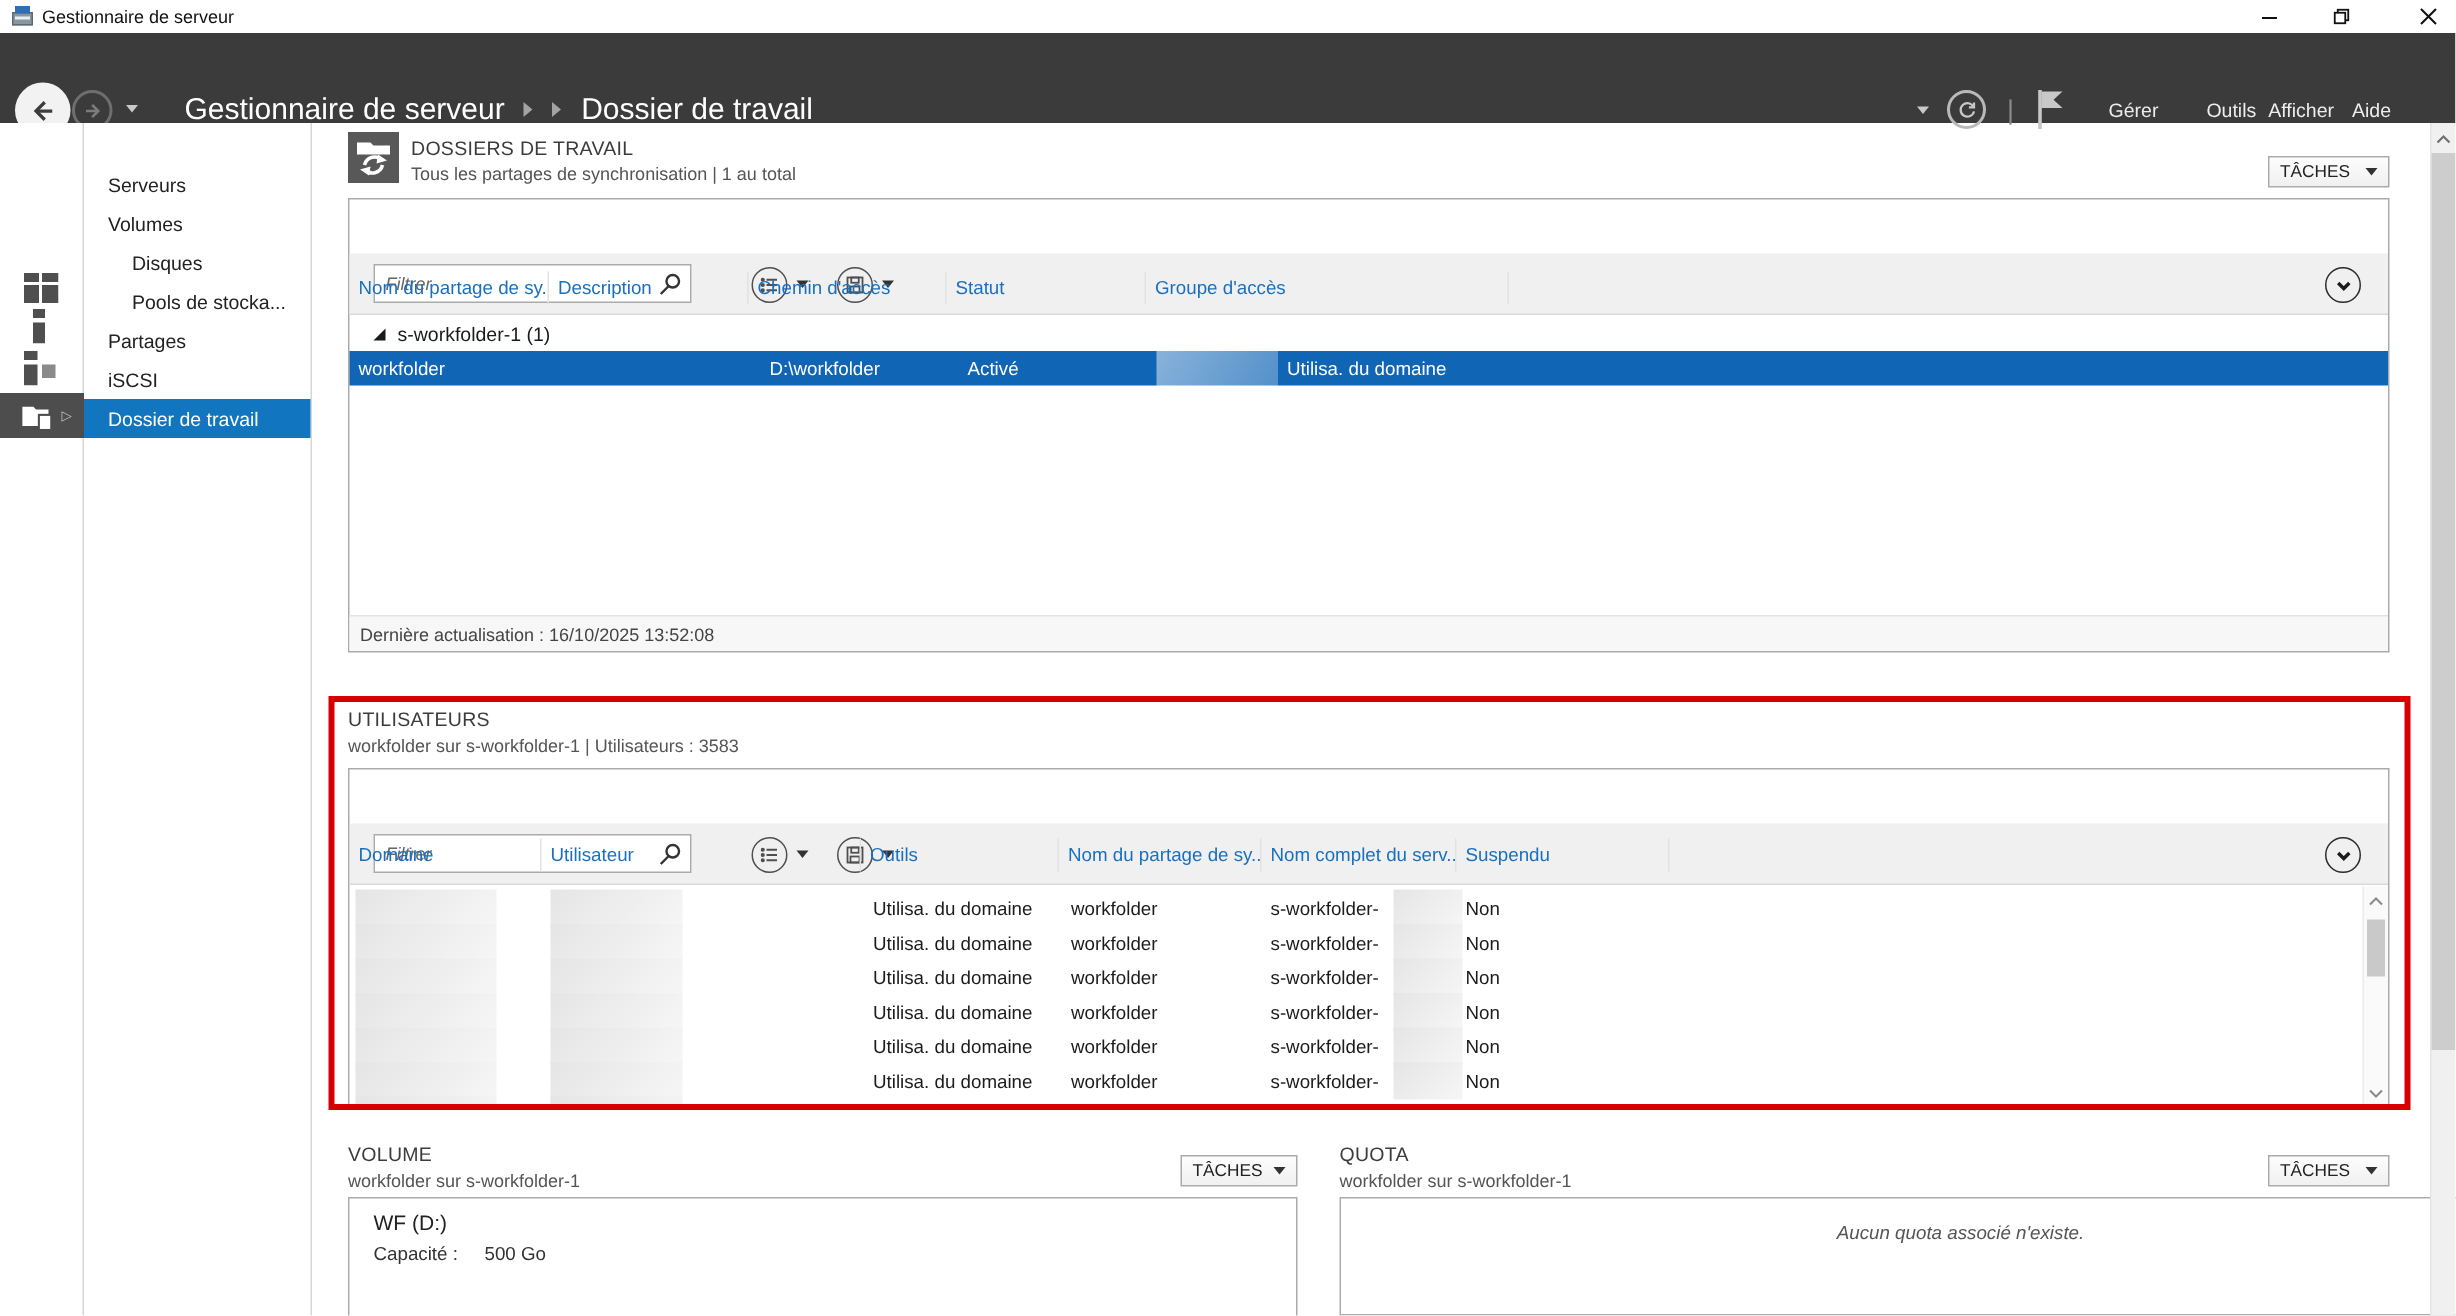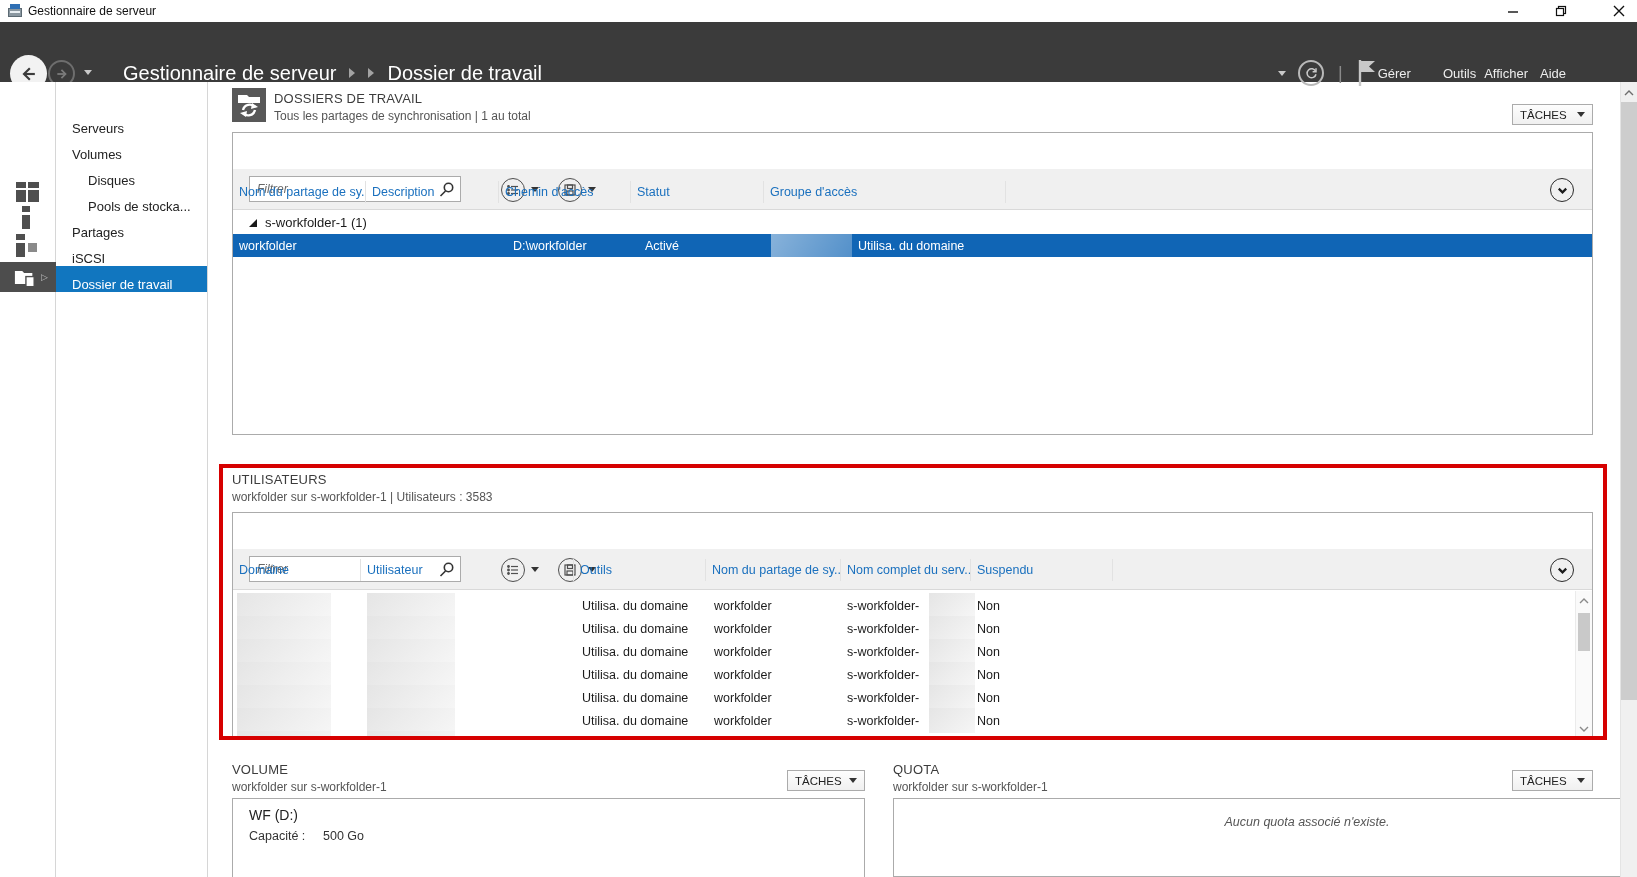--- a/index.html
+++ b/index.html
@@ -29,21 +29,21 @@
   .crumb-sep{width:0;height:0;border-top:5px solid transparent;border-bottom:5px solid transparent;border-left:6px solid #a3a3a3;}
   .navright{top:40px;height:22px;display:flex;align-items:center;color:#ededed;font-size:13px;}
   .refresh{width:26px;height:26px;border:2px solid #b9b9b9;box-sizing:border-box;}
   .navsep{color:#8a8a8a;font-size:18px;}
   .menuitem{cursor:default;}
 
   
   .iconstrip{left:0;top:82px;width:56px;height:795px;background:#fff;border-right:1px solid #d6d6d6;box-sizing:border-box;}
   .strip-sel{left:0;top:180px;width:56px;height:30px;background:#4d4d4d;display:flex;align-items:center;}
   .sidebar{left:56px;top:82px;width:152px;height:795px;background:#fff;border-right:1px solid #d6d6d6;box-sizing:border-box;}
-  .navitem{height:26px;display:flex;align-items:flex-end;font-size:13px;color:#222;padding-left:16px;cursor:default;}
+  .navitem{height:26px;display:flex;align-items:center;font-size:13px;color:#222;padding-left:16px;cursor:default;}
   .navitem.indent{padding-left:32px;}
   .navitem.selected{background:#1176bf;color:#fff;}
 
   
   .sec-title{font-size:13px;font-weight:normal;color:#3c3c3c;letter-spacing:.2px;}
   .sec-sub{font-size:12px;color:#555;}
   .tasksbtn{height:21px;background:linear-gradient(#fdfdfd,#f0f0f0);border:1px solid #ababab;box-sizing:border-box;
             display:flex;align-items:center;justify-content:space-between;padding:0 7px;font-size:11.5px;color:#222;cursor:default;}
 
   
@@ -150,21 +150,21 @@
             <path d="M16 3 L16 7.5 L11.5 7.5" fill="none"></path>
         </svg>
       </span>
       <span class="navsep" style="margin-left:14px">|</span>
       <span style="margin-left:13px">
         <svg width="22" height="30" viewBox="0 0 22 30">
           <line x1="4" y1="2" x2="4" y2="28" stroke="#c8c8c8" stroke-width="2.4"></line>
           <path d="M5 3 L19 3 L13 8.5 L19 14 L5 14 Z" fill="#c8c8c8"></path>
         </svg>
       </span>
-      <span class="menuitem" style="">Gérer</span>
+      <span class="menuitem" style="margin-left:28px">Gérer</span>
       <span class="menuitem" style="margin-left:32px">Outils</span>
       <span class="menuitem" style="margin-left:8px">Afficher</span>
       <span class="menuitem" style="margin-left:12px">Aide</span>
     </div>
   </div>
 
   <div class="abs iconstrip">
     <div class="abs" style="left:16px;top:100px">
       <svg width="23" height="20" viewBox="0 0 23 20" fill="#4f4f4f">
         <rect x="0" y="0" width="10" height="6"></rect>
@@ -288,20 +288,23 @@
     </div>
 
     <div class="selrow" style="left:0;top:101px;right:0;height:23px">
       <span class="cell" style="width:274px">workfolder</span>
       <span class="cell" style="width:132px">D:\workfolder</span>
       <span class="cell" style="width:133px">Activé</span>
       <span class="redact-blue" style="left:538px;top:0;width:81px;height:25px"></span>
       <span class="cell" style="position:absolute;left:619px">Utilisa. du domaine</span>
     </div>
 
+    <div class="tablefooter">
+      <span>Dernière actualisation : 16/10/2025 13:52:08</span>
+    </div>
   </div>
 
   <div class="abs sec-title" style="left:232px;top:472px">UTILISATEURS</div>
   <div class="abs sec-sub" style="left:232px;top:490px">workfolder sur s-workfolder-1 | Utilisateurs : 3583</div>
 
   <div class="abs panel" style="left:232px;top:512px;width:1361px;height:228px;overflow:hidden">
     <div class="filterbar">
       <input class="filterinput" type="text" placeholder="Filtrer" style="">
       <span class="searchglyph">
         <svg width="16" height="16" viewBox="0 0 16 16" fill="none" stroke="#333" stroke-width="1.6">

